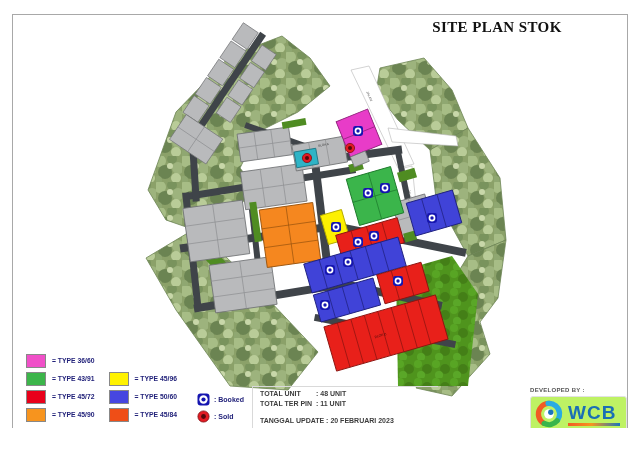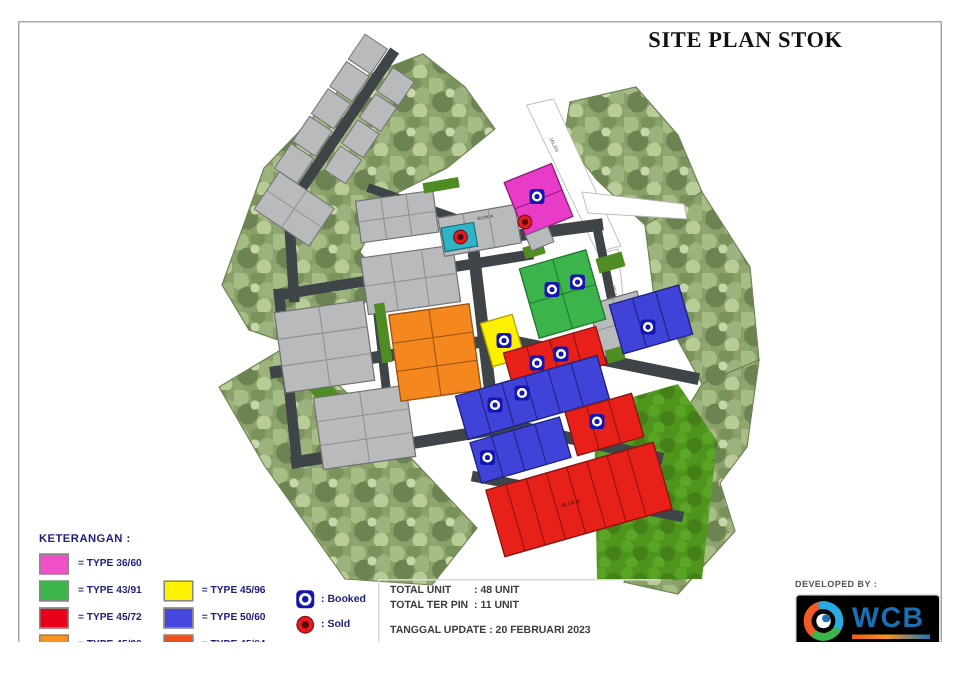--- a/index.html
+++ b/index.html
@@ -30,21 +30,21 @@
   .summary{position:absolute;left:260px;top:389px;z-index:20;color:#3c3c3c;}
   .sm-row{display:flex;font-size:7px;font-weight:bold;line-height:1.45;}
   .sm-label{width:56px;}
   .sm-update{font-size:7px;font-weight:bold;margin-top:8px;}
   .sum-vline{position:absolute;left:252px;top:386px;width:1px;height:50px;background:#d9d9d9;z-index:19;}
   .sum-hline{position:absolute;left:252px;top:386px;width:186px;height:1px;background:#d9d9d9;z-index:19;}
 
   .developer{position:absolute;left:530px;top:387px;z-index:20;}
   .dev-heading{font-size:6px;font-weight:bold;color:#555;letter-spacing:.3px;margin-bottom:3px;}
   .dev-box{display:flex;align-items:center;gap:4px;border:1px solid #e2e2e2;border-radius:3px;
-           padding:2px 6px 4px 3px;background:#000000;}
+           padding:2px 6px 4px 3px;background:#bef264;}
   .wcb-wrap{display:flex;flex-direction:column;align-items:flex-start;}
   .wcb-text{font-size:19px;font-weight:bold;color:#1a6fb5;letter-spacing:1px;line-height:1;}
   .wcb-tagline{width:52px;height:3px;margin-top:1px;
                background:linear-gradient(90deg,#f15a24 0%,#f7941e 45%,#1b75bb 100%);}
 </style>
 </head>
 <body>
 
 <div class="page">
 
@@ -273,21 +273,20 @@
       </g>
   </svg>
 
   <div class="frame"></div>
 
   <div class="title">
     <div>SITE PLAN STOK</div>
   </div>
 
   <div class="legend">
-    <h4>KETERANGAN :</h4>
     <div class="lg-cols">
       <div class="lg-col">
         <div class="lg-row">
           <span class="sw" style="background: rgb(240, 80, 200);"></span>
           <span class="lg-label">= TYPE 36/60</span>
         </div>
         <div class="lg-row">
           <span class="sw" style="background: rgb(60, 181, 74);"></span>
           <span class="lg-label">= TYPE 43/91</span>
         </div>

